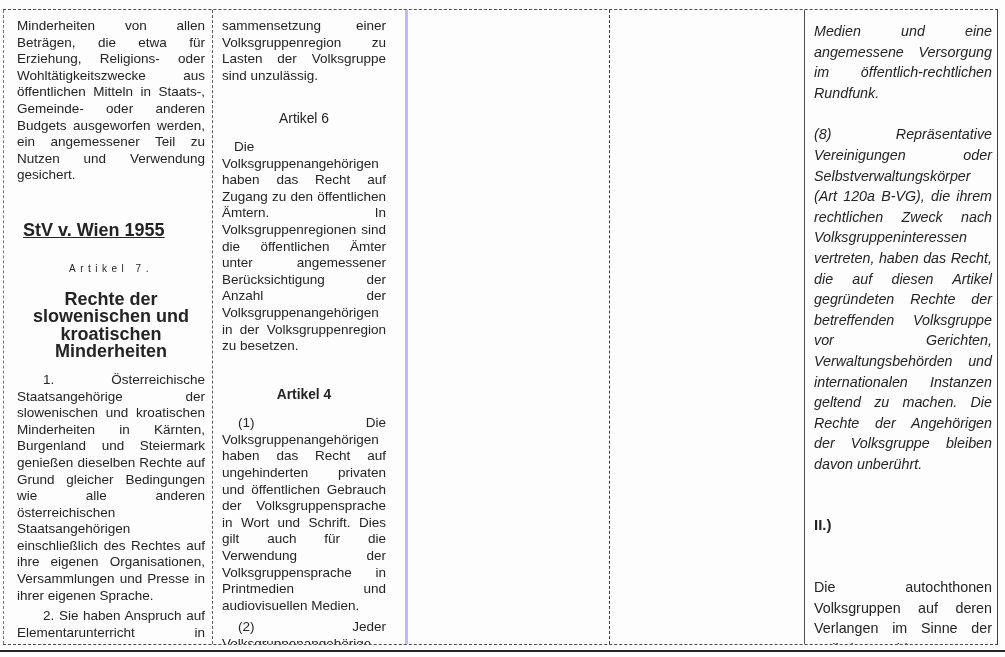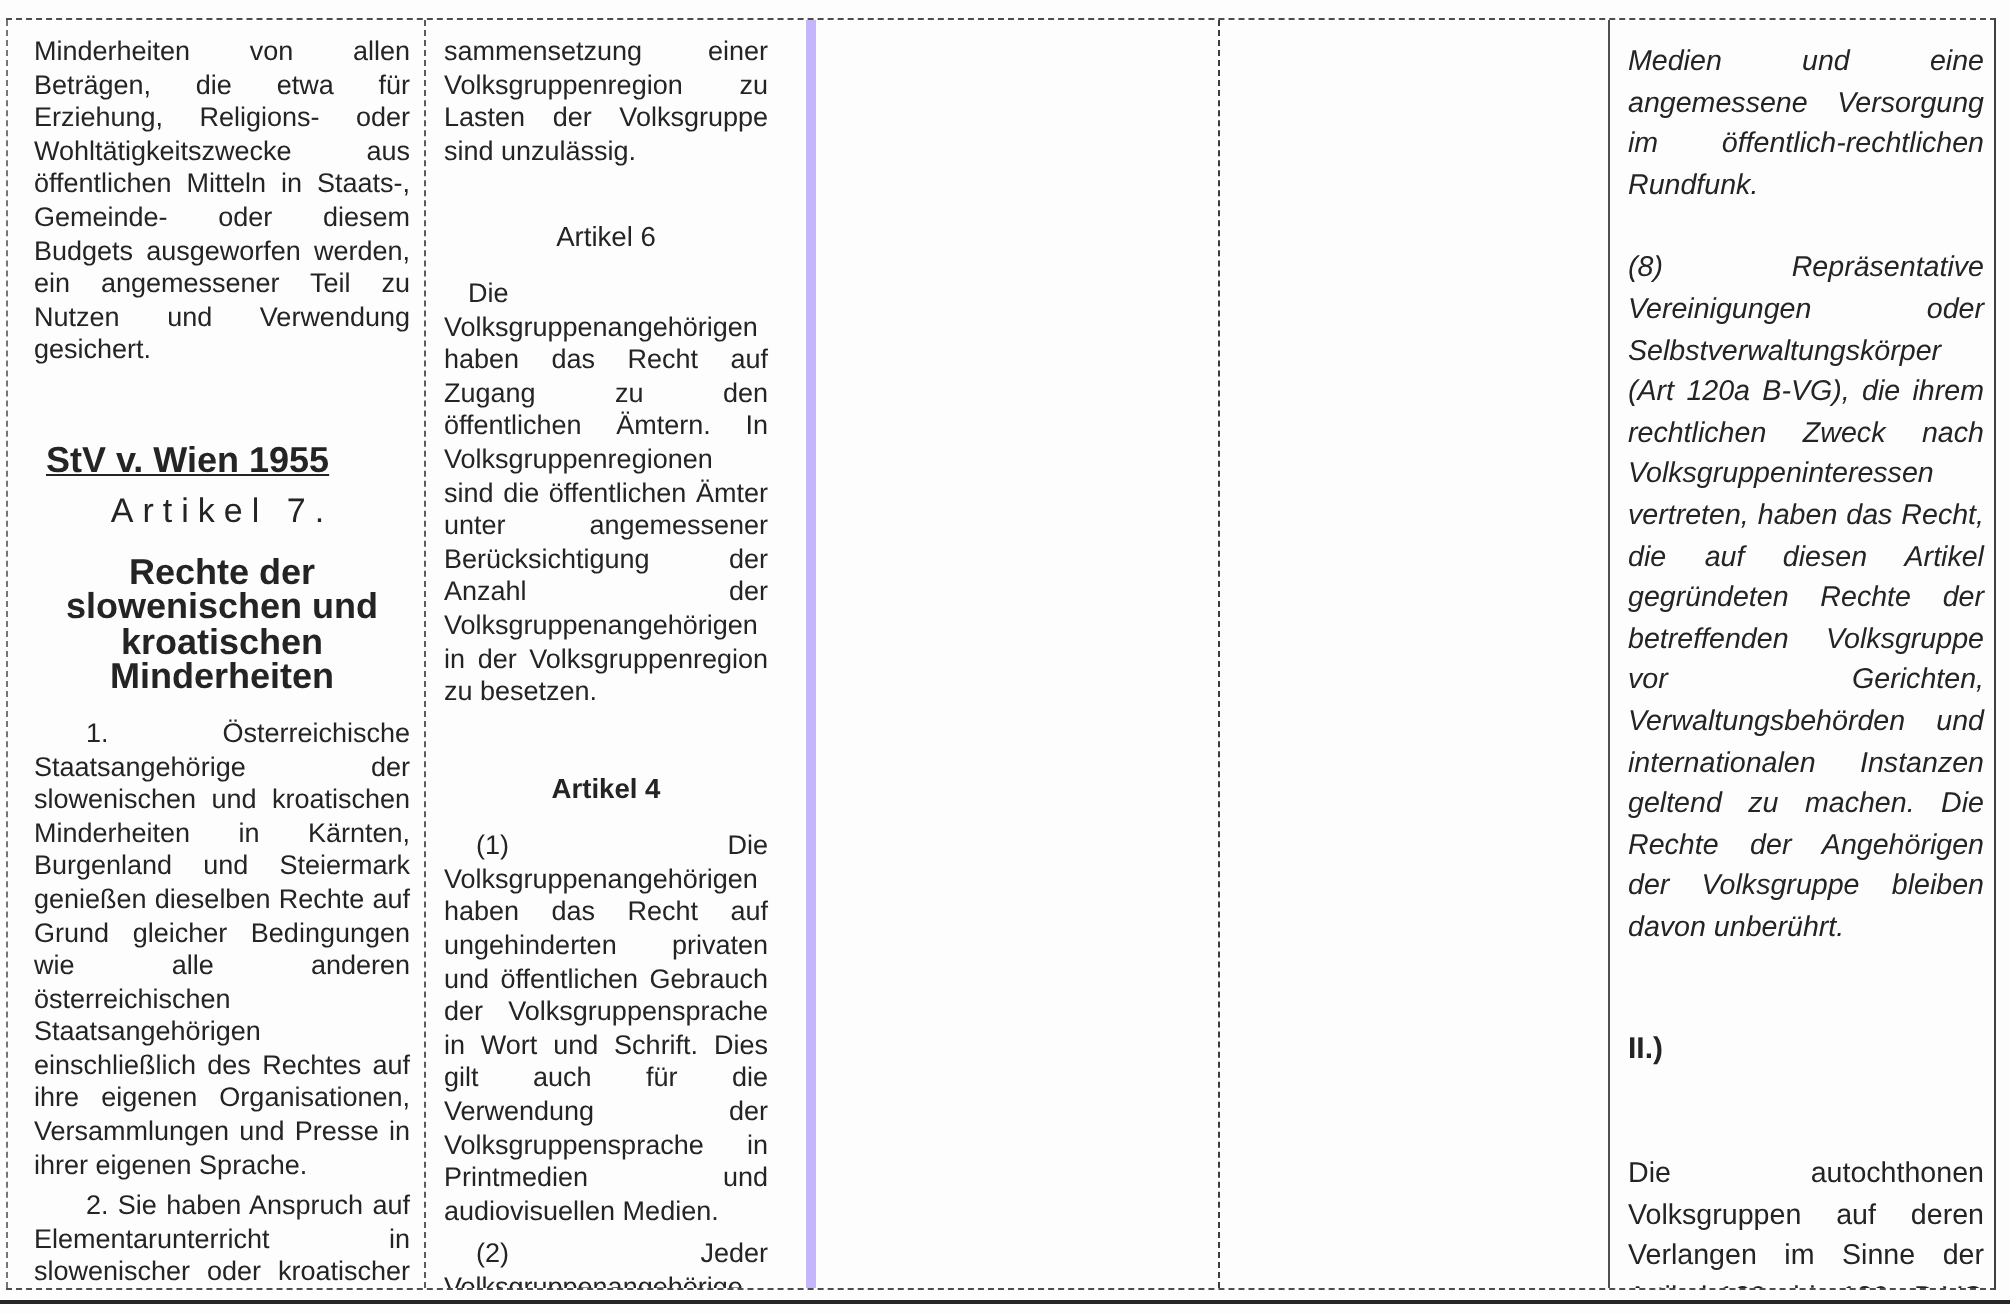--- a/index.html
+++ b/index.html
@@ -17,39 +17,39 @@
     width:995px;height:636px;
     display:flex;
     border-top:1px dashed #4d4d4d;
     border-bottom:1px dashed #4d4d4d;
     border-right:1px solid #3f3f3f;
     box-sizing:border-box;
     overflow:hidden;
   }
   .col{box-sizing:border-box;overflow:hidden;}
   .col-1{width:210px;border-left:1px dashed #767676;border-right:1px dashed #5c5c5c;padding:8px 7px 0 13px;}
-  .col-2{width:195px;border-right:5px solid #c4b5fd;padding:8px 19px 0 9px;}
+  .col-2{width:195px;border-right:3px solid #c4b5fd;padding:8px 19px 0 9px;}
   .col-3{width:202px;border-right:1px dashed #3c3c3c;}
   .col-4{width:195px;border-right:1px solid #4f4f4f;}
   .col-5{flex:1;padding:11px 5px 0 9px;}
   .c12{font-size:13.5px;line-height:16.6px;}
   .c5{font-size:14.3px;line-height:20.6px;}
   p{margin:0;text-align:justify;}
   .p-intro{margin:0;}
   .stv-heading{
     margin:38px 0 0 6px;
     font-weight:bold;
     text-decoration:underline;
     font-size:18px;
   }
   .art7-spaced{
-    margin:9px 0 0;
+    margin:22px 0 0;
     text-align:center;
     letter-spacing:4.5px;
-    font-size:17px;
+    font-size:10px;
   }
   .center-bold{
     margin:14px 0 0;
     text-align:center;
     font-weight:bold;
     font-size:18px;
     line-height:17.2px;
   }
   .p-num{text-indent:26px;margin:12px 0 0;}
   .p-num2{text-indent:26px;margin:4px 0 0;}
@@ -85,21 +85,21 @@
     background:#262626;
   }
 </style>
 </head>
 <body>
 
 <div class="page">
   <div class="doc-table">
 
     <div class="col col-1 c12">
-      <p class="p-intro">Minderheiten von allen Beträgen, die etwa für Erziehung, Religions- oder Wohltätigkeitszwecke aus öffentlichen Mitteln in Staats-, Gemeinde- oder diesem Budgets ausgeworfen werden, ein angemessener Teil zu Nutzen und Verwendung gesichert.</p>
+      <p class="p-intro">Minderheiten von allen Beträgen, die etwa für Erziehung, Religions- oder Wohltätigkeitszwecke aus öffentlichen Mitteln in Staats-, Gemeinde- oder anderen Budgets ausgeworfen werden, ein angemessener Teil zu Nutzen und Verwendung gesichert.</p>
       <div class="stv-heading">StV v. Wien 1955</div>
       <div class="art7-spaced">Artikel 7.</div>
       <div class="center-bold">Rechte der slowenischen und kroatischen Minderheiten</div>
       <p class="p-num">1. Österreichische Staatsangehörige der slowenischen und kroatischen Minderheiten in Kärnten, Burgenland und Steiermark genießen dieselben Rechte auf Grund gleicher Bedingungen wie alle anderen österreichischen Staatsangehörigen einschließlich des Rechtes auf ihre eigenen Organisationen, Versammlungen und Presse in ihrer eigenen Sprache.</p>
       <p class="p-num2">2. Sie haben Anspruch auf Elementarunterricht in slowenischer oder kroatischer Sprache und auf eine verhältnismäßige Anzahl eigener Mittelschulen; in diesem Zusammenhang werden Schullehrpläne überprüft und eine Abteilung der Schulaufsichtsbehörde wird für slowenische und kroatische</p>
     </div>
 
     <div class="col col-2 c12">
       <p class="p-intro">sammensetzung einer Volksgruppenregion zu Lasten der Volksgruppe sind unzulässig.</p>
       <div class="art-center">Artikel 6</div>

